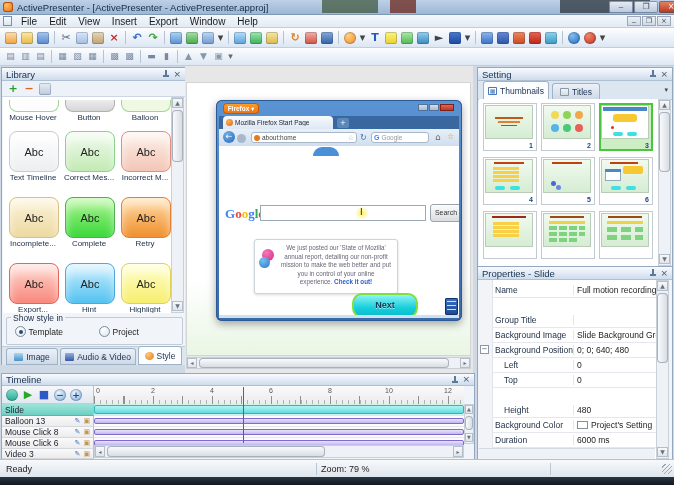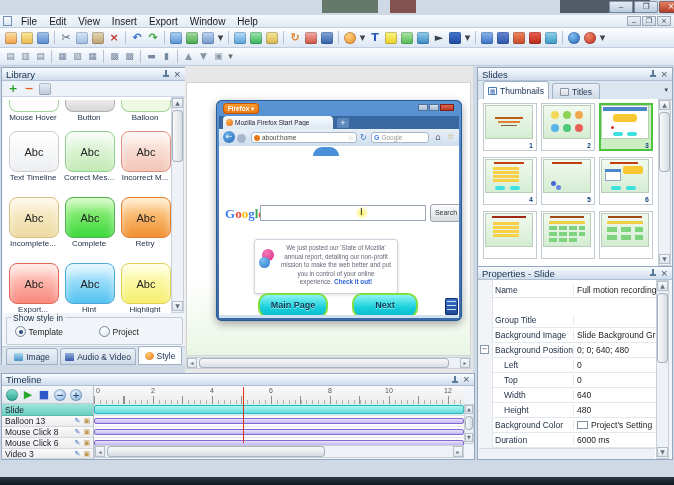--- a/index.html
+++ b/index.html
@@ -61,20 +61,24 @@
   .trkrow{position:absolute;left:92px;width:370px;box-sizing:border-box;border-bottom:1px solid #e2e6ea;background:#fcfcfe}
   .objbar{position:absolute;left:0;width:370px;height:6px;border:1px solid #7e6ad0;background:linear-gradient(#e9e4fa,#c2b6f0);border-radius:2px;box-sizing:border-box}
   .statusbar{left:0;top:459px;width:674px;height:18px;background:linear-gradient(#f7f9fb,#dde4ec);border-top:1px solid #b4c0d0;display:flex;align-items:center;font-size:9px;color:#222}
   .sdiv{width:1px;height:12px;background:#bcc6d2;margin:0 4px}
 </style>
 </head>
 <body>
 
 <div id="app">
 
+  <div class="abs titlebar">
+    <span class="appicon"></span>
+    <span class="title-text">ActivePresenter - [ActivePresenter - ActivePresenter.approj]</span>
+  </div>
   <div class="abs glasspatch" style="left:322px;width:56px;background:#49604a"></div>
   <div class="abs glasspatch" style="left:390px;width:26px;background:#713028"></div>
   <div class="abs glasspatch" style="left:560px;width:90px;background:#333c46"></div>
   <div class="abs" style="left:608px;top:1px;display:flex">
     <span class="winbtn">–</span>
     <span class="winbtn">❐</span>
     <span class="winbtn close g">×</span>
   </div>
 
   <div class="abs menubar">
@@ -301,41 +305,40 @@
 
         <div class="abs" style="left:35px;top:93px;width:142px;height:53px;background:#fff;border:1px solid #ccd4de;border-radius:3px;box-shadow:0 1px 3px rgba(0,0,0,.15)">
           <span class="abs" style="left:7px;top:9px;width:12px;height:12px;border-radius:50%;background:radial-gradient(circle at 35% 30%,#f478b8,#d82a80)"></span>
           <span class="abs" style="left:4px;top:17px;width:11px;height:11px;border-radius:50%;background:radial-gradient(circle at 35% 30%,#78c0f0,#2878c8)"></span>
           <div class="abs" style="left:26px;top:4px;width:110px;font-size:6.3px;line-height:1.35;color:#667;text-align:center">
             <span>We just posted our 'State of Mozilla' annual report, detailing our non-profit mission to make the web better and put you in control of your online experience.</span>
             <span style="color:#2a5fd0;font-weight:bold">Check it out!</span>
           </div>
         </div>
 
-        <div class="abs" style="left:39px;top:147px;width:66px;height:21px;border:2px solid #7edf3f;border-radius:10px;background:linear-gradient(#8ef4f4,#18cfdc 60%,#0abccc);color:#083d55;font-weight:bold;font-size:9px;text-align:center;line-height:20px;text-shadow:0 1px 0 rgba(255,255,255,.6)">Main Page</div>
         <div class="abs" style="left:133px;top:147px;width:62px;height:21px;border:2px solid #7edf3f;border-radius:10px;background:linear-gradient(#8ef4f4,#18cfdc 60%,#0abccc);color:#083d55;font-weight:bold;font-size:9px;text-align:center;line-height:20px;text-shadow:0 1px 0 rgba(255,255,255,.6)">Next</div>
         <div class="abs" style="left:226px;top:152px;width:13px;height:17px;border-radius:2px;background:linear-gradient(#3a70c8,#1c4890);box-shadow:inset 0 0 0 1px #12306a">
           <span class="abs" style="left:2px;top:3px;width:9px;height:1px;background:#cfe0f4"></span>
           <span class="abs" style="left:2px;top:7px;width:9px;height:1px;background:#cfe0f4"></span>
           <span class="abs" style="left:2px;top:11px;width:9px;height:1px;background:#cfe0f4"></span>
         </div>
       </div>
       <div class="abs" style="left:3px;top:215px;width:240px;height:3px;background:#cfe0f0"></div>
     </div>
 
     <div class="abs sbv" style="left:1px;top:291px;width:285px;height:12px">
       <span class="abs sbarrow g" style="left:1px;top:1px;width:10px;height:10px;line-height:10px">◂</span>
       <div class="abs sbthumb h" style="left:13px;top:1px;width:250px;height:10px"></div>
       <span class="abs sbarrow g" style="left:274px;top:1px;width:10px;height:10px;line-height:10px">▸</span>
     </div>
   </div>
 
   <div class="abs panel" style="left:478px;top:68px;width:194px;height:199px">
     <div class="phead">
-      <span>Slides</span>
+      <span>Setting</span>
       <span class="sp"></span>
       <span class="pin"></span>
       <span class="xg g">×</span>
     </div>
     <div class="abs" style="left:0;top:13px;width:194px;height:18px;background:#dce6f0;border-bottom:1px solid #aebfd4">
       <div class="tab active" style="left:5px;top:2px;width:66px">
         <span class="tabico g" style="background:#fff;box-shadow:inset 0 0 0 1px #4878b8;color:#4878b8;font-size:6px;line-height:8px;text-align:center">▦</span>
         <span>Thumbnails</span>
       </div>
       <div class="tab" style="left:74px;top:2px;width:48px">
@@ -481,24 +484,20 @@
           <span class="pvalue">0; 0; 640; 480</span>
         </div>
       <div class="prow" style="top:77px">
           <span class="plabel" style="padding-left:12px">Left</span>
           <span class="pvalue">0</span>
         </div>
       <div class="prow" style="top:92px">
           <span class="plabel" style="padding-left:12px">Top</span>
           <span class="pvalue">0</span>
         </div>
-      <div class="prow" style="top:107px">
-          <span class="plabel" style="padding-left:12px">Width</span>
-          <span class="pvalue">640</span>
-        </div>
       <div class="prow" style="top:122px">
           <span class="plabel" style="padding-left:12px">Height</span>
           <span class="pvalue">480</span>
         </div>
       <div class="prow" style="top:137px">
           <span class="plabel">Background Color</span>
           <span class="pvalue"><span style="display:inline-block;width:11px;height:8px;background:#fff;box-shadow:inset 0 0 0 1px #8090a0;vertical-align:-1px;margin-right:3px"></span><span>Project's Setting</span></span>
         </div>
       <div class="prow" style="top:152px">
           <span class="plabel">Duration</span>
@@ -584,15 +583,24 @@
       <div class="abs sbarrow g" style="left:1px;top:29px;width:8px;height:9px;line-height:9px;font-size:5px">▼</div>
     </div>
 
     <div class="abs sbv" style="left:92px;top:71px;width:370px;height:13px">
       <span class="abs sbarrow g" style="left:1px;top:1px;width:10px;height:11px;line-height:11px">◂</span>
       <div class="abs sbthumb h" style="left:13px;top:1px;width:218px;height:11px"></div>
       <span class="abs sbarrow g" style="left:359px;top:1px;width:10px;height:11px;line-height:11px">▸</span>
     </div>
   </div>
 
+  <div class="abs statusbar">
+    <span style="margin-left:6px">Ready</span>
+    <span style="width:280px"></span>
+    <span class="sdiv"></span>
+    <span>Zoom: 79 %</span>
+    <span class="sdiv" style="margin-left:180px"></span>
+    <span style="flex:1"></span>
+    <span style="width:10px;height:10px;margin-right:2px;background:repeating-linear-gradient(135deg,transparent 0 2px,#9aa8b8 2px 3px)"></span>
+  </div>
   <div class="abs" style="left:0;top:477px;width:674px;height:8px;background:linear-gradient(#2a3644,#101820)"></div>
 
 </div>
 
 </body></html>

